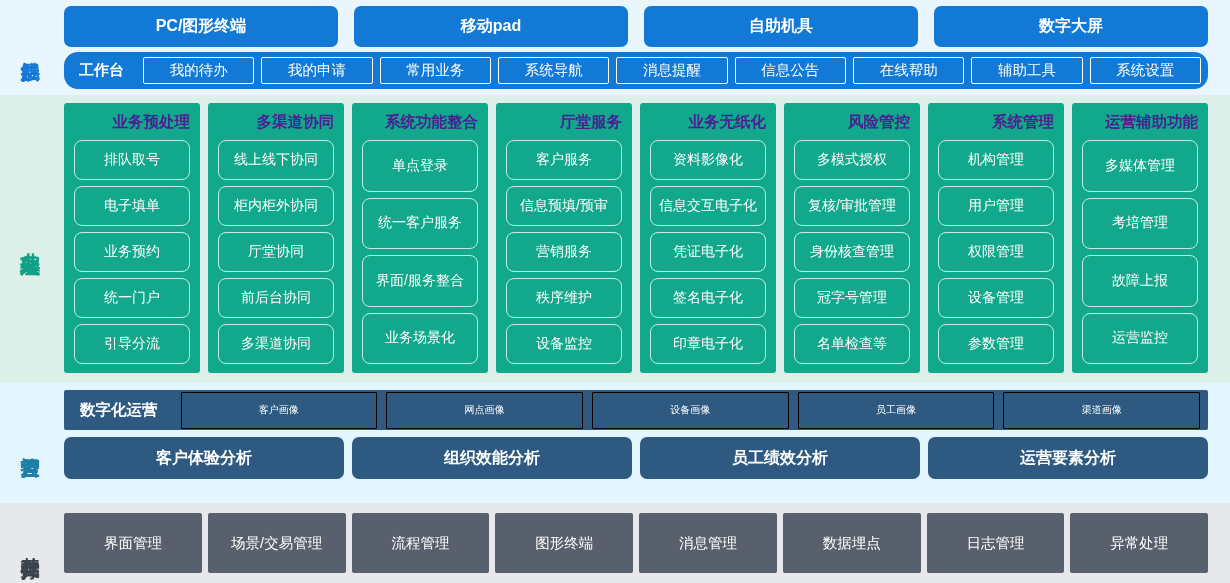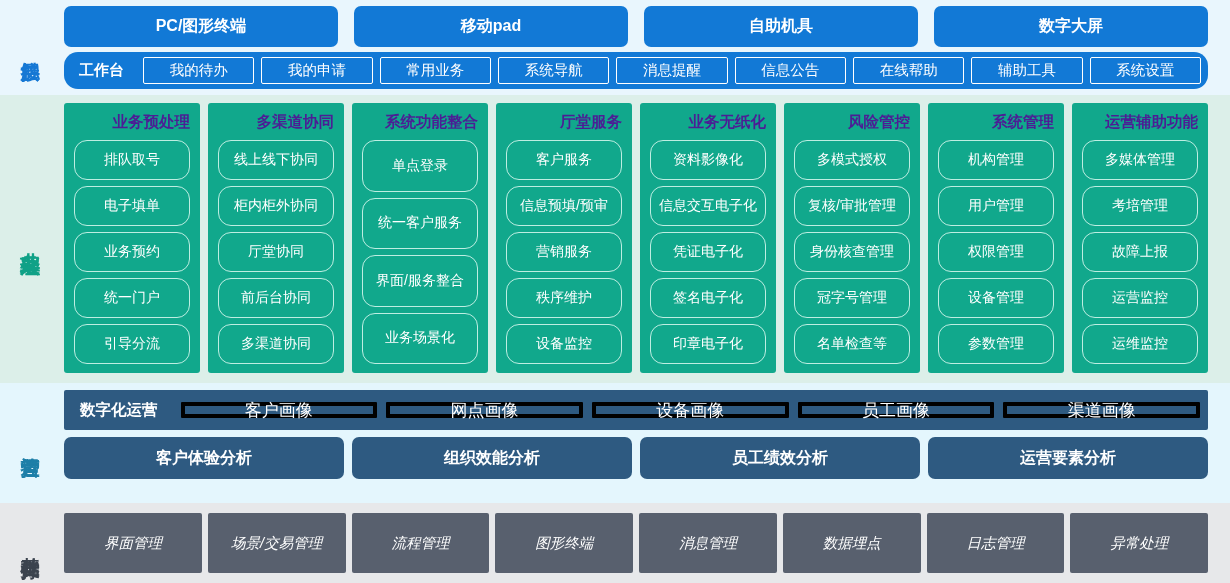--- a/index.html
+++ b/index.html
@@ -55,58 +55,58 @@
   .biz-col {
     flex: 1 1 0; background: #11a88c; border-radius: 3px;
     display: flex; flex-direction: column; align-items: stretch;
     padding: 7px 10px 9px 10px; gap: 6px;
   }
   .biz-col-title {
     color: #4c1d95; font-weight: bold; font-size: 15.5px;
     text-align: right; height: 24px; line-height: 24px; white-space: nowrap;
   }
   .biz-item {
-    flex: 1 1 0; border: 1px solid #bdeee2; border-radius: 13px;
+    flex: 1 1 0; border: 1px solid #bdeee2; border-radius: 8px;
     display: flex; align-items: center; justify-content: center; text-align: center;
     color: #ffffff; font-size: 14px; line-height: 1.12; padding: 0 2px;
   }
 
   
   #layer-ops { height: 120px; background: #e4f6fd; }
   #layer-ops .layer-label { color: #1d7fa8; }
   #ops-body { padding: 7px 22px 8px 4px; gap: 7px; }
   #ops-row1 {
     height: 40px; background: #2e5a81; border-radius: 2px;
     display: flex; align-items: center; gap: 9px; padding: 0 8px;
   }
   #ops-row1-title {
     color: #ffffff; font-weight: bold; font-size: 15.5px;
     padding: 0 14px 0 8px; white-space: nowrap;
   }
   .ops-chip {
-    flex: 1 1 0; height: 16px; border: 4px solid #000000; border-radius: 1px;
-    display: flex; align-items: center; justify-content: center;
-    color: #ffffff; font-size: 17px; white-space: nowrap;
+    flex: 1 1 0; height: 37px; border: 1px solid #000000; border-radius: 1px;
+    display: flex; align-items: center; justify-content: center;
+    color: #ffffff; font-size: 10px; white-space: nowrap;
   }
   #ops-row2 { display: flex; gap: 8px; height: 42px; }
   .ops-analysis {
     flex: 1 1 0; background: #2e5a81; border-radius: 7px;
     display: flex; align-items: center; justify-content: center;
     color: #ffffff; font-weight: bold; font-size: 16px;
   }
 
   
   #layer-base { height: 80px; background: #e7e8ea; }
   #layer-base .layer-label { color: #3b434e; font-size: 19px; }
   #base-body { padding: 10px 22px 10px 4px; }
   #base-row { display: flex; gap: 6px; height: 100%; }
   .base-chip {
     flex: 1 1 0; background: #58606e; border-radius: 2px;
     display: flex; align-items: center; justify-content: center;
-    color: #ffffff; font-size: 14.5px; white-space: nowrap; font-style: italic;
+    color: #ffffff; font-size: 14.5px; white-space: nowrap;
   }
 </style>
 </head>
 <body>
 
 <div id="arch">
 
   <section class="layer" id="layer-touch">
     <div class="layer-label">接触层</div>
     <div class="layer-body" id="touch-body">
@@ -208,21 +208,20 @@
           <div class="biz-item">设备管理</div>
           <div class="biz-item">参数管理</div>
         </div>
 
         <div class="biz-col">
           <div class="biz-col-title">运营辅助功能</div>
           <div class="biz-item">多媒体管理</div>
           <div class="biz-item">考培管理</div>
           <div class="biz-item">故障上报</div>
           <div class="biz-item">运营监控</div>
-          <div class="biz-item">运维监控</div>
         </div>
 
       </div>
     </div>
   </section>
 
   <section class="layer" id="layer-ops">
     <div class="layer-label">运营管控</div>
     <div class="layer-body" id="ops-body">
 

